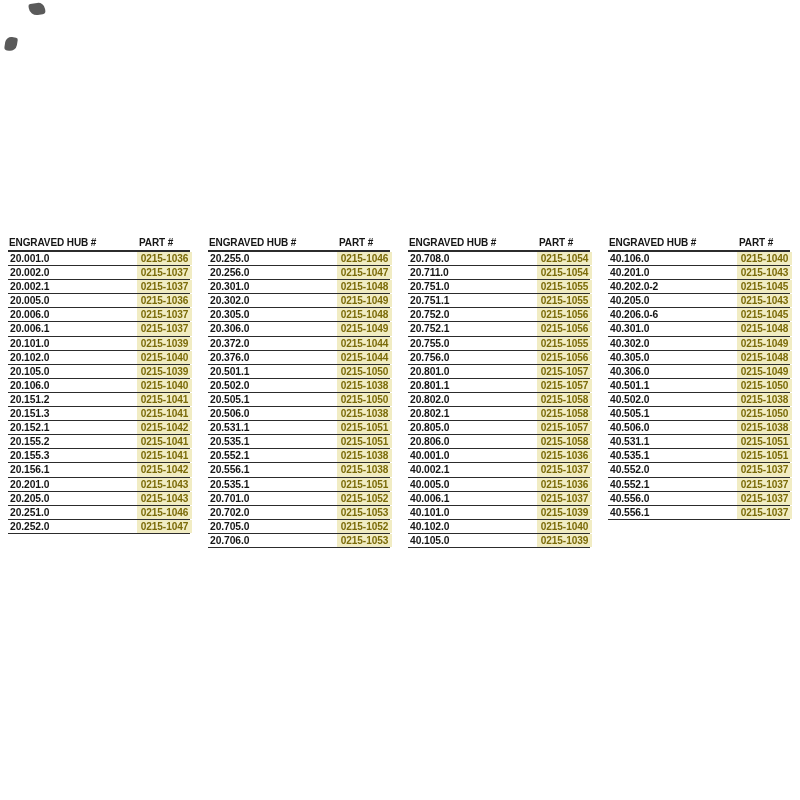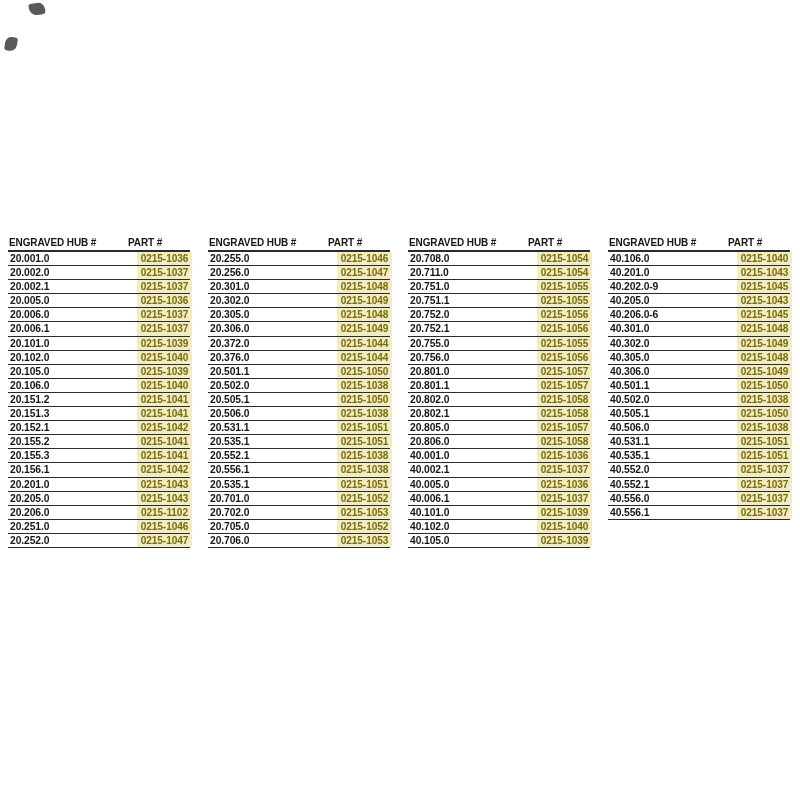--- a/index.html
+++ b/index.html
@@ -54,21 +54,21 @@
     color: var(--hubtext, #161616);
     letter-spacing: -0.1px;
     white-space: nowrap;
   }
   .thead .hub-h {
     position: absolute;
     left: 1px; top: 0;
   }
   .thead .part-h {
     position: absolute;
-    left: 120px; top: 0;
+    left: 131px; top: 0;
   }
 
   .row {
     position: relative;
     height: 13.1px;
     line-height: 13.4px;
     border-bottom: 1.6px solid var(--line, #2c2c2c);
     white-space: nowrap;
   }
   .hub {
@@ -170,24 +170,20 @@
         </div>
         <div class="row">
           <span class="hub">20.201.0</span>
           <span class="part">0215-1043</span>
         </div>
         <div class="row">
           <span class="hub">20.205.0</span>
           <span class="part">0215-1043</span>
         </div>
         <div class="row">
-          <span class="hub">20.206.0</span>
-          <span class="part">0215-1102</span>
-        </div>
-        <div class="row">
           <span class="hub">20.251.0</span>
           <span class="part">0215-1046</span>
         </div>
         <div class="row">
           <span class="hub">20.252.0</span>
           <span class="part">0215-1047</span>
         </div>
       </div>
   </div>
 
@@ -385,21 +381,21 @@
     <div class="rows">
         <div class="row">
           <span class="hub">40.106.0</span>
           <span class="part">0215-1040</span>
         </div>
         <div class="row">
           <span class="hub">40.201.0</span>
           <span class="part">0215-1043</span>
         </div>
         <div class="row">
-          <span class="hub">40.202.0-9</span>
+          <span class="hub">40.202.0-2</span>
           <span class="part">0215-1045</span>
         </div>
         <div class="row">
           <span class="hub">40.205.0</span>
           <span class="part">0215-1043</span>
         </div>
         <div class="row">
           <span class="hub">40.206.0-6</span>
           <span class="part">0215-1045</span>
         </div>

